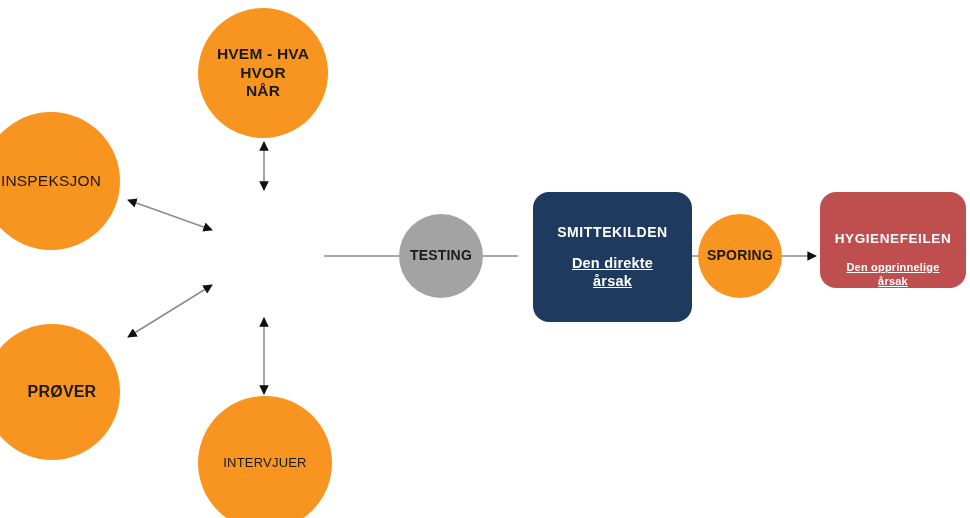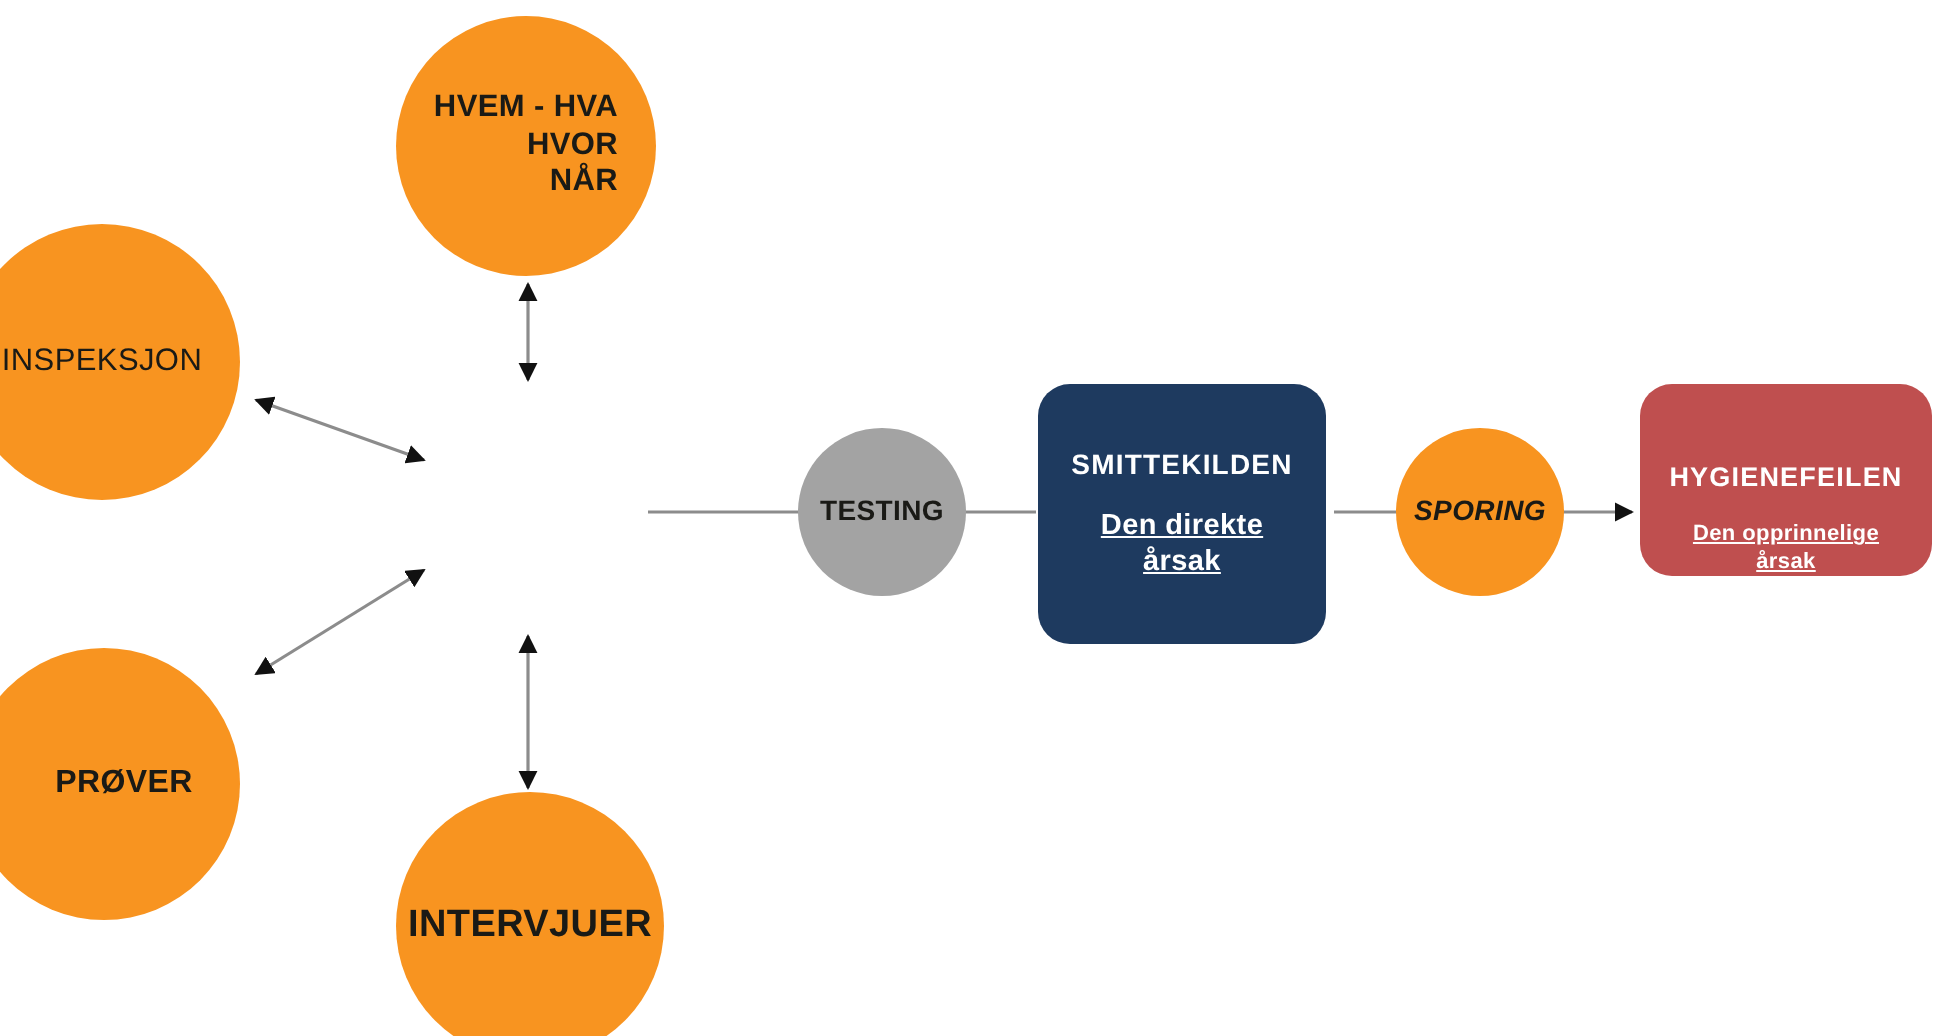--- a/index.html
+++ b/index.html
@@ -29,21 +29,20 @@
     position: absolute;
     box-sizing: border-box;
     display: flex;
     flex-direction: column;
     align-items: center;
     justify-content: center;
     text-align: center;
   }
   .node-circle {
     border-radius: 50%;
-    text-align: right;
   }
   .node-box {
     border-radius: 16px;
   }
   .node-label {
     display: block;
     line-height: 1.22;
     letter-spacing: 0.2px;
     white-space: pre-line;
   }
@@ -63,29 +62,29 @@
     text-decoration: underline;
   }
 
   
   #node-hvem       { left: 198px; top: 8px;    width: 130px; height: 130px; }
   #node-inspeksjon { left: -18px; top: 112px;  width: 138px; height: 138px; }
   #node-hypoteser  { left: 203px; top: 193px;  width: 122px; height: 122px; }
   #node-prover     { left: -16px; top: 324px;  width: 136px; height: 136px; }
   #node-intervjuer { left: 198px; top: 396px;  width: 134px; height: 134px; }
   #node-testing    { left: 399px; top: 214px;  width: 84px;  height: 84px;  }
-  #node-smittekilden { left: 519px; top: 192px; width: 144px; height: 130px; }
+  #node-smittekilden { left: 533px; top: 192px; width: 159px; height: 130px; }
   #node-sporing    { left: 698px; top: 214px;  width: 84px;  height: 84px;  }
   #node-hygienefeilen { left: 820px; top: 192px; width: 146px; height: 96px; justify-content: flex-end; }
 
   #node-hvem .node-label       { font-size: 15.5px; font-weight: bold; }
   #node-inspeksjon .node-label { font-size: 15.5px; font-weight: normal; }
   #node-hypoteser .node-label  { font-size: 15.5px; font-weight: bold; }
   #node-prover .node-label     { font-size: 16px; font-weight: bold; margin-left: 20px; }
-  #node-intervjuer .node-label { font-size: 19px; font-weight: bold; }
+  #node-intervjuer .node-label { font-size: 13px; font-weight: normal; }
   #node-testing .node-label    { font-size: 14px;   font-weight: bold; }
   #node-sporing .node-label    { font-size: 14px;   font-weight: bold; }
   #node-smittekilden .label-head { font-size: 14px; }
   #node-smittekilden .label-sub  { font-size: 14.5px; }
   #node-hygienefeilen .label-head { font-size: 13.5px; }
   #node-hygienefeilen .label-sub  { font-size: 11px; }
 </style>
 </head>
 <body>
 
@@ -140,21 +139,21 @@
   <div class="node node-circle" id="node-testing" style="background:#a3a3a3;">
     <span class="node-label label-dark">TESTING</span>
   </div>
 
   <div class="node node-box" id="node-smittekilden" style="background:#1E3A5F;">
     <span class="node-label label-light label-head">SMITTEKILDEN</span>
     <span class="node-label label-light label-sub">Den direkte
 årsak</span>
   </div>
 
-  <div class="node node-circle" id="node-sporing" style="background:#F89420;font-style:italic;">
+  <div class="node node-circle" id="node-sporing" style="background:#F89420;">
     <span class="node-label label-dark">SPORING</span>
   </div>
 
   <div class="node node-box" id="node-hygienefeilen" style="background:#BF4F4F;">
     <span class="node-label label-light label-head">HYGIENEFEILEN</span>
     <span class="node-label label-light label-sub">Den opprinnelige
 årsak</span>
   </div>
 
 </div>

